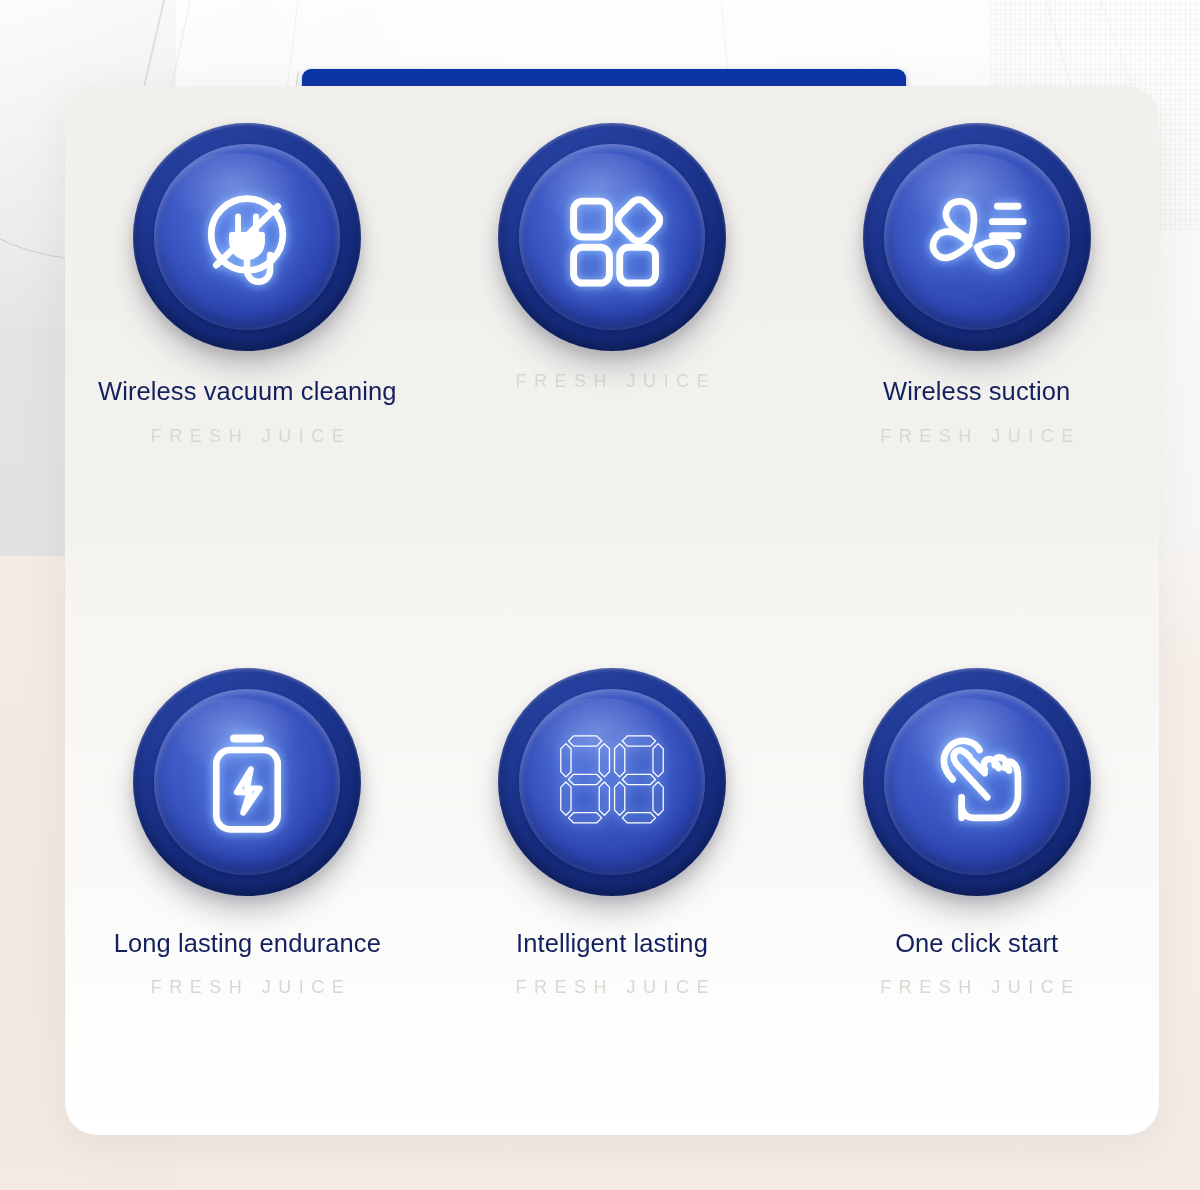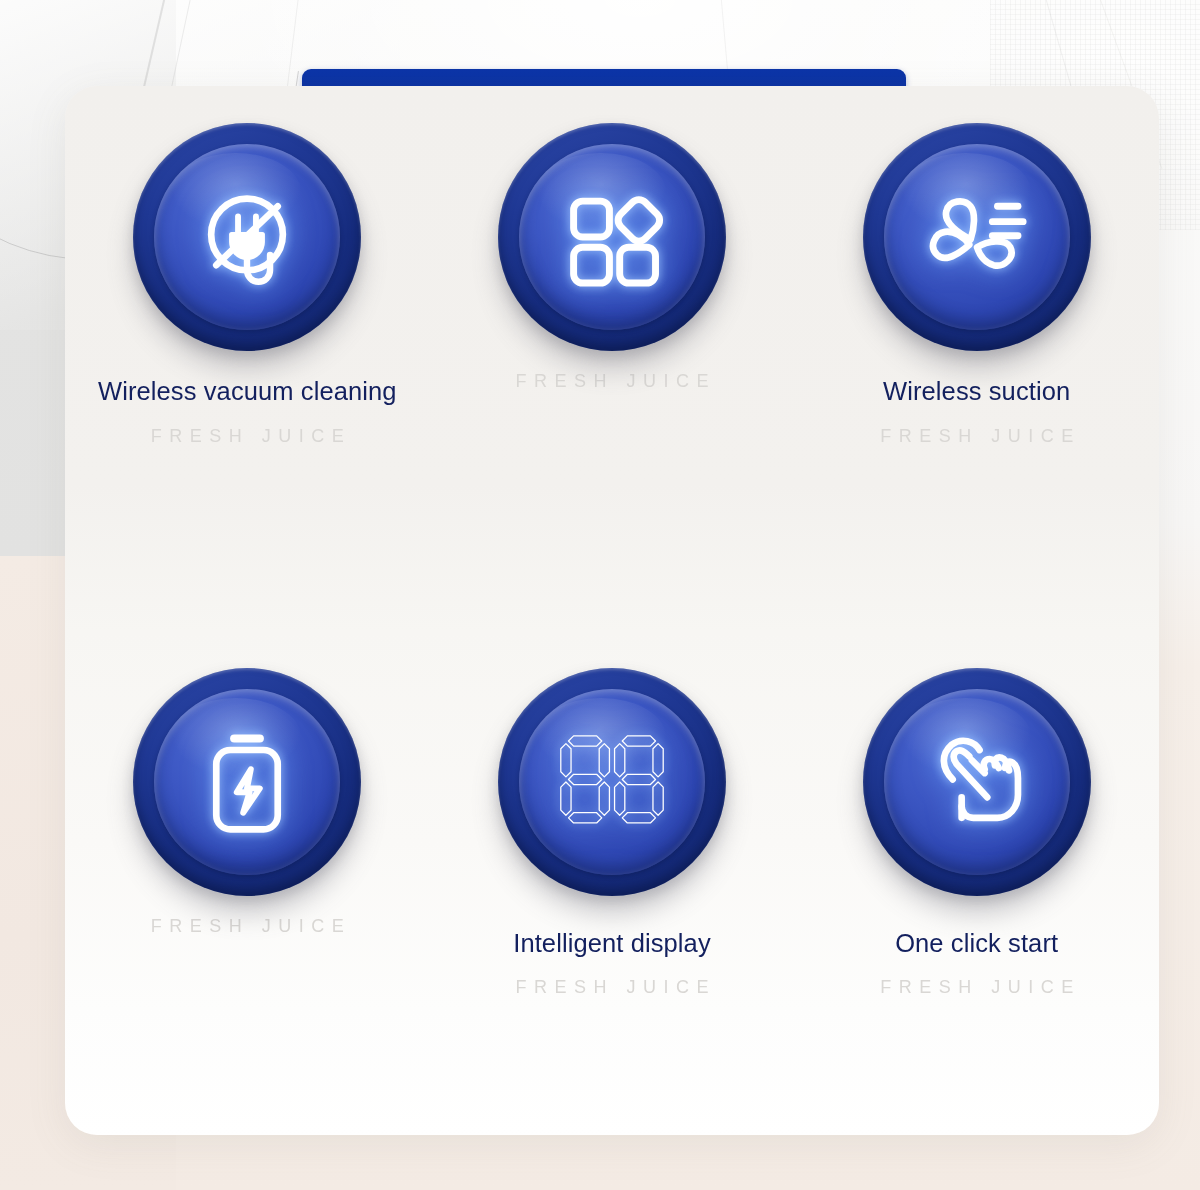--- a/index.html
+++ b/index.html
@@ -257,20 +257,21 @@
           <div class="btn-inner"></div>
           <div class="btn-gloss"></div>
           <div class="icon-holder">
             <svg viewBox="0 0 100 100">
               <rect x="26" y="25" width="48" height="62" rx="11" stroke-width="5.2"></rect>
               <path d="M40 16 H60" stroke-width="6.4"></path>
               <path d="M53 40 L42 58 H52 L47 74 L60 55 H50 Z" stroke-width="4.6"></path>
             </svg>
           </div>
         </div>
+        <div class="label">Long lasting endurance</div>
         <div class="sub">FRESH JUICE</div>
       </div>
 
       <div class="cell r2">
         <div class="btn-wrap">
           <div class="btn-outer"></div>
           <div class="btn-inner"></div>
           <div class="btn-gloss"></div>
           <div class="icon-holder">
             <svg viewBox="0 0 100 100">
@@ -288,21 +289,21 @@
                 <path d="M56 20 L60 24 V42 L56 46 L52 42 V24 Z"></path>
                 <path d="M86 20 L90 24 V42 L86 46 L82 42 V24 Z"></path>
                 <path d="M58 48 L62 44 H80 L84 48 L80 52 H62 Z"></path>
                 <path d="M56 50 L60 54 V72 L56 76 L52 72 V54 Z"></path>
                 <path d="M86 50 L90 54 V72 L86 76 L82 72 V54 Z"></path>
                 <path d="M58 78 L62 74 H80 L84 78 L80 82 H62 Z"></path>
               </g>
             </svg>
           </div>
         </div>
-        <div class="label">Intelligent display</div>
+        <div class="label">Intelligent lasting</div>
         <div class="sub">FRESH JUICE</div>
       </div>
 
       <div class="cell r2">
         <div class="btn-wrap">
           <div class="btn-outer"></div>
           <div class="btn-inner"></div>
           <div class="btn-gloss"></div>
           <div class="icon-holder">
             <svg viewBox="0 0 100 100">

